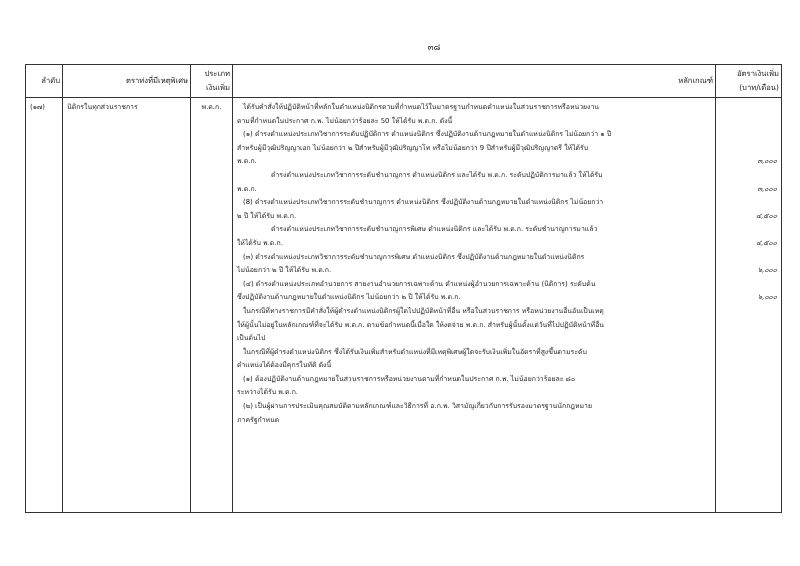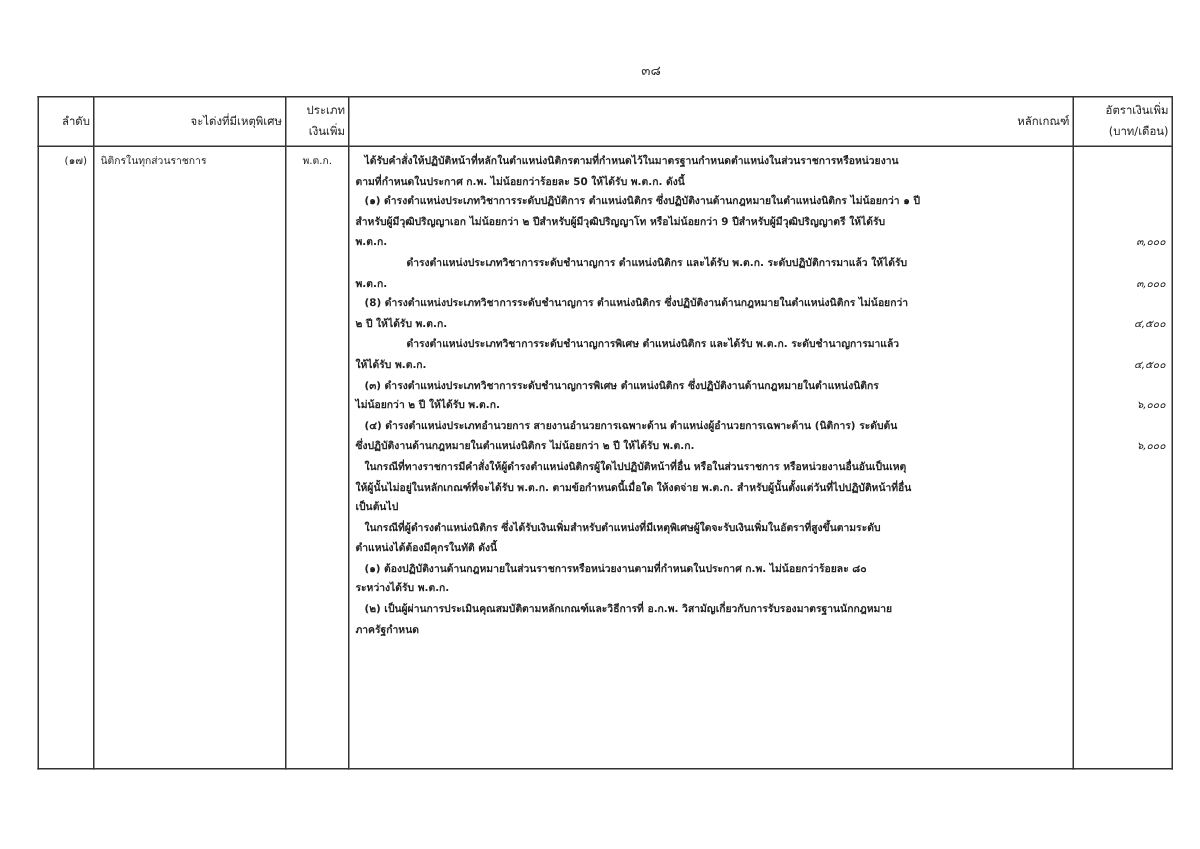--- a/index.html
+++ b/index.html
@@ -6,46 +6,46 @@
   body { width:800px; height:566px; position:relative; overflow:hidden;
          font-family: "DejaVu Sans", "Liberation Sans", sans-serif; color:#222; }
   .page-num { position:absolute; top:40px; left:0; width:800px; text-align:center;
               font-size:9px; color:#333;margin-left:34px; }
   table.doc { position:absolute; top:64px; left:25px; width:756px; border-collapse:collapse;
               table-layout:fixed; }
   table.doc th, table.doc td { border:1.3px solid #333; vertical-align:top; }
   table.doc th { font-weight:normal; font-size:7.6px; text-align:right; vertical-align:middle;
                  height:32px; line-height:14px; padding:0 2px; }
   table.doc td { font-size:6.9px; line-height:13.6px; padding:3px 4px; }
-  td.c-no { text-align:right; }
+  td.c-no { text-align:left; }
   td.c-type { text-align:center; }
   td.c-rate { text-align:right; padding-right:18px;font-style:italic; }
   .body-cell { height:415px; }
-  .crit p { margin:0;font-weight:bold; }
+  .crit p { margin:0; }
   .ind1 { text-indent:6px; }
   .ind2 { text-indent:34px; }
   .rate-line { height:13.6px; }
 </style>
 </head>
 <body>
 
 <div class="page-num">๓๘</div>
 
 <table class="doc">
   <colgroup>
     <col style="width:37px">
     <col style="width:128px">
     <col style="width:42px">
     <col style="width:483px">
     <col style="width:66px">
   </colgroup>
   <thead>
     <tr>
       <th>ลำดับ</th>
-      <th>จะได่งที่มีเหตุพิเศษ</th>
+      <th>ตราท่งที่มีเหตุพิเศษ</th>
       <th>
         <div>ประเภท</div>
         <div>เงินเพิ่ม</div>
       </th>
       <th>หลักเกณฑ์</th>
       <th>
         <div>อัตราเงินเพิ่ม</div>
         <div>(บาท/เดือน)</div>
       </th>
     </tr>

